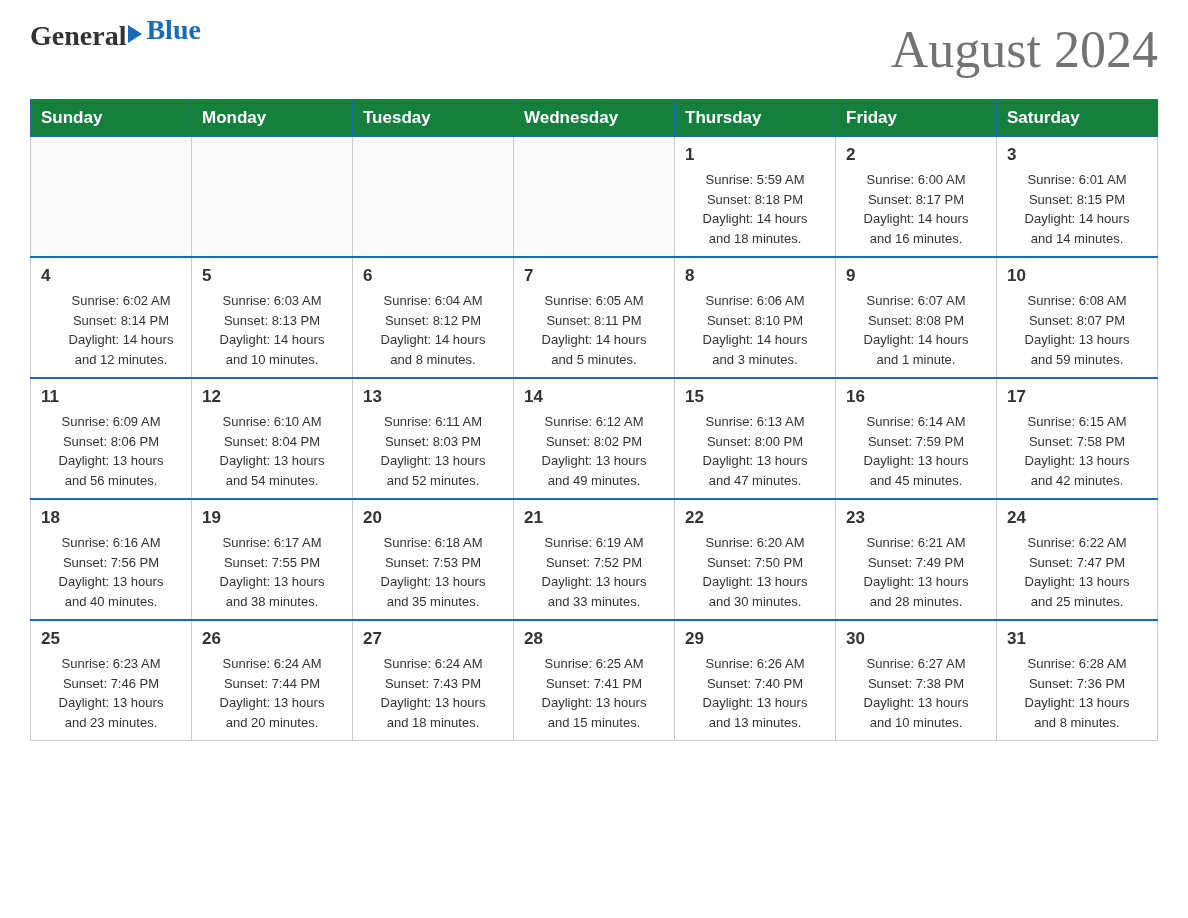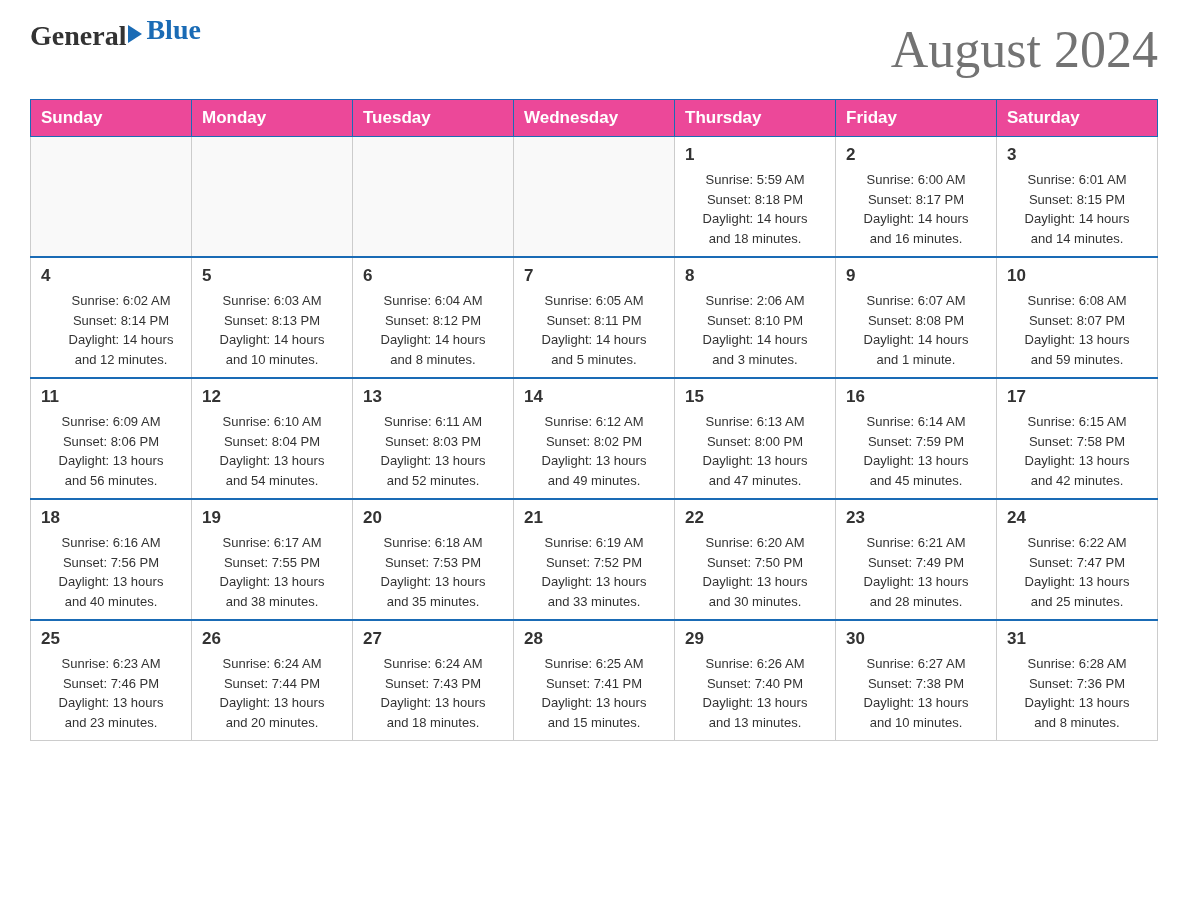--- a/index.html
+++ b/index.html
@@ -59,21 +59,21 @@
       font-size: 22px;
       color: #555;
       font-family: Georgia, serif;
     }
     table {
       width: 100%;
       border-collapse: collapse;
       table-layout: fixed;
     }
     .day-header {
-      background-color: #ec4899;
+      background-color: #15803d;
       color: #fff;
       font-size: 17px;
       font-weight: bold;
       padding: 8px 10px;
       text-align: left;
       border: 1px solid #1a6bb5;
     }
     .cal-cell {
       border: 1px solid #ccc;
       vertical-align: top;
@@ -185,21 +185,21 @@
         </td>
         <td class="cal-cell">
           <div class="day-num">7</div>
           <div class="day-info" style="white-space: pre-line;">Sunrise: 6:05 AM
 Sunset: 8:11 PM
 Daylight: 14 hours
 and 5 minutes.</div>
         </td>
         <td class="cal-cell">
           <div class="day-num">8</div>
-          <div class="day-info" style="white-space: pre-line;">Sunrise: 2:06 AM
+          <div class="day-info" style="white-space: pre-line;">Sunrise: 6:06 AM
 Sunset: 8:10 PM
 Daylight: 14 hours
 and 3 minutes.</div>
         </td>
         <td class="cal-cell">
           <div class="day-num">9</div>
           <div class="day-info" style="white-space: pre-line;">Sunrise: 6:07 AM
 Sunset: 8:08 PM
 Daylight: 14 hours
 and 1 minute.</div>

